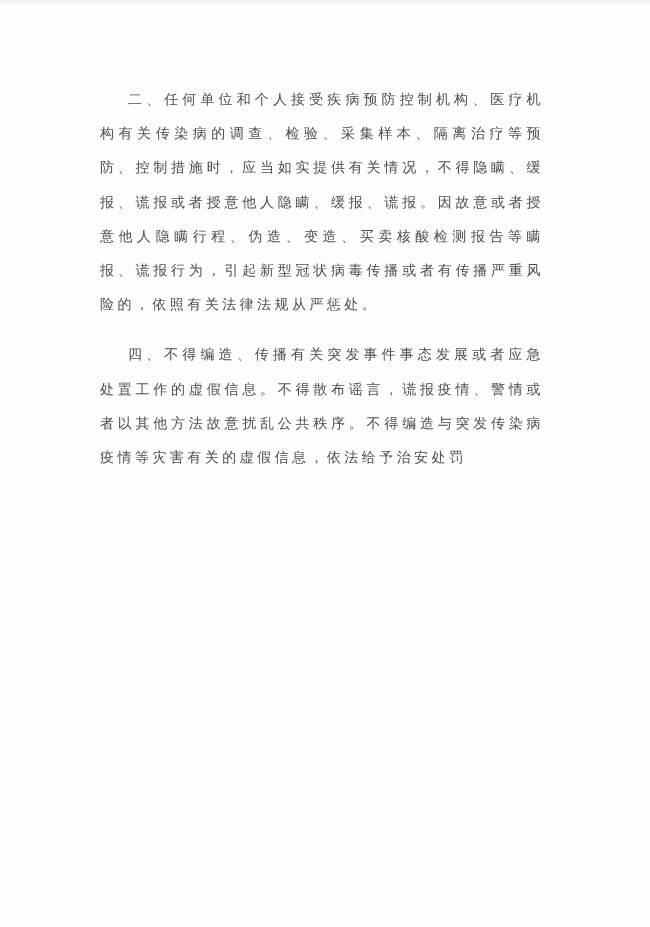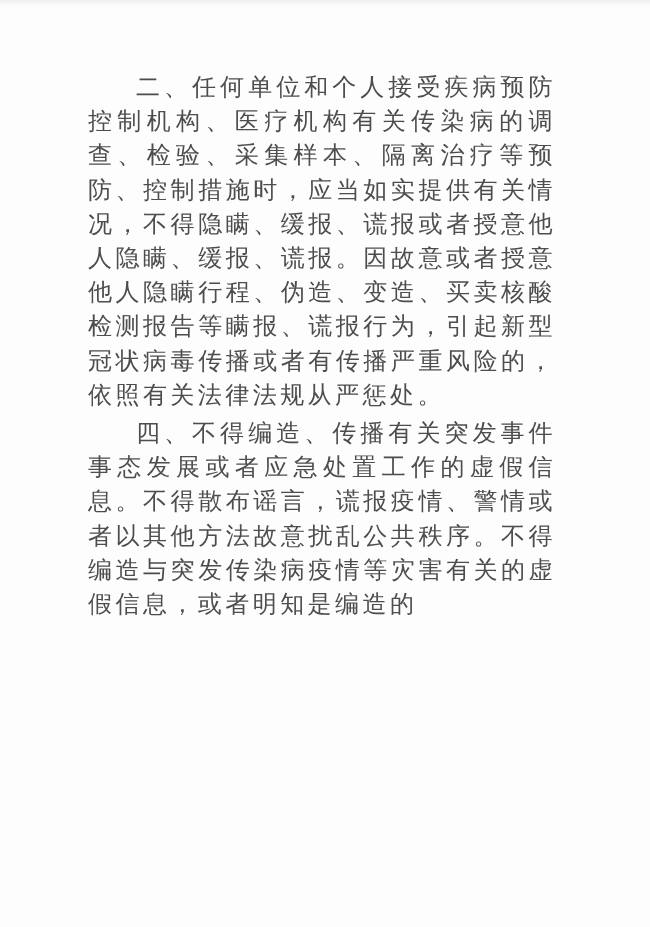--- a/index.html
+++ b/index.html
@@ -14,36 +14,36 @@
       position: absolute; left: 0; top: 0; width: 650px; height: 927px;
       background: #fdfdfd;
     }
     .content {
       position: absolute;
       left: 84px;
       top: 66px;
       width: 476px;
     }
     .para {
-      margin: 4px;
-      font-size: 24px;
+      margin: 16px;
+      font-size: 14px;
       line-height: 34.2px;
       letter-spacing: 3.45px;
       text-align: justify;
       text-indent: 2em;
       color: #4d4d4d;
       word-break: break-all;
     }
     .scan-edge {
       position: absolute; left: 0; top: 0; width: 650px; height: 6px;
       background: linear-gradient(#efefef, rgba(253,253,253,0));
     }
   </style>
 </head>
 <body>
 
 <div class="page">
   <div class="scan-edge"></div>
   <div class="content">
     <p class="para">二、任何单位和个人接受疾病预防控制机构、医疗机构有关传染病的调查、检验、采集样本、隔离治疗等预防、控制措施时，应当如实提供有关情况，不得隐瞒、缓报、谎报或者授意他人隐瞒、缓报、谎报。因故意或者授意他人隐瞒行程、伪造、变造、买卖核酸检测报告等瞒报、谎报行为，引起新型冠状病毒传播或者有传播严重风险的，依照有关法律法规从严惩处。</p>
-    <p class="para">四、不得编造、传播有关突发事件事态发展或者应急处置工作的虚假信息。不得散布谣言，谎报疫情、警情或者以其他方法故意扰乱公共秩序。不得编造与突发传染病疫情等灾害有关的虚假信息，或者明知是编造的</p>
+    <p class="para">四、不得编造、传播有关突发事件事态发展或者应急处置工作的虚假信息。不得散布谣言，谎报疫情、警情或者以其他方法故意扰乱公共秩序。不得编造与突发传染病疫情等灾害有关的虚假信息，依法给予治安处罚</p>
   </div>
 </div>
 
 </body></html>

